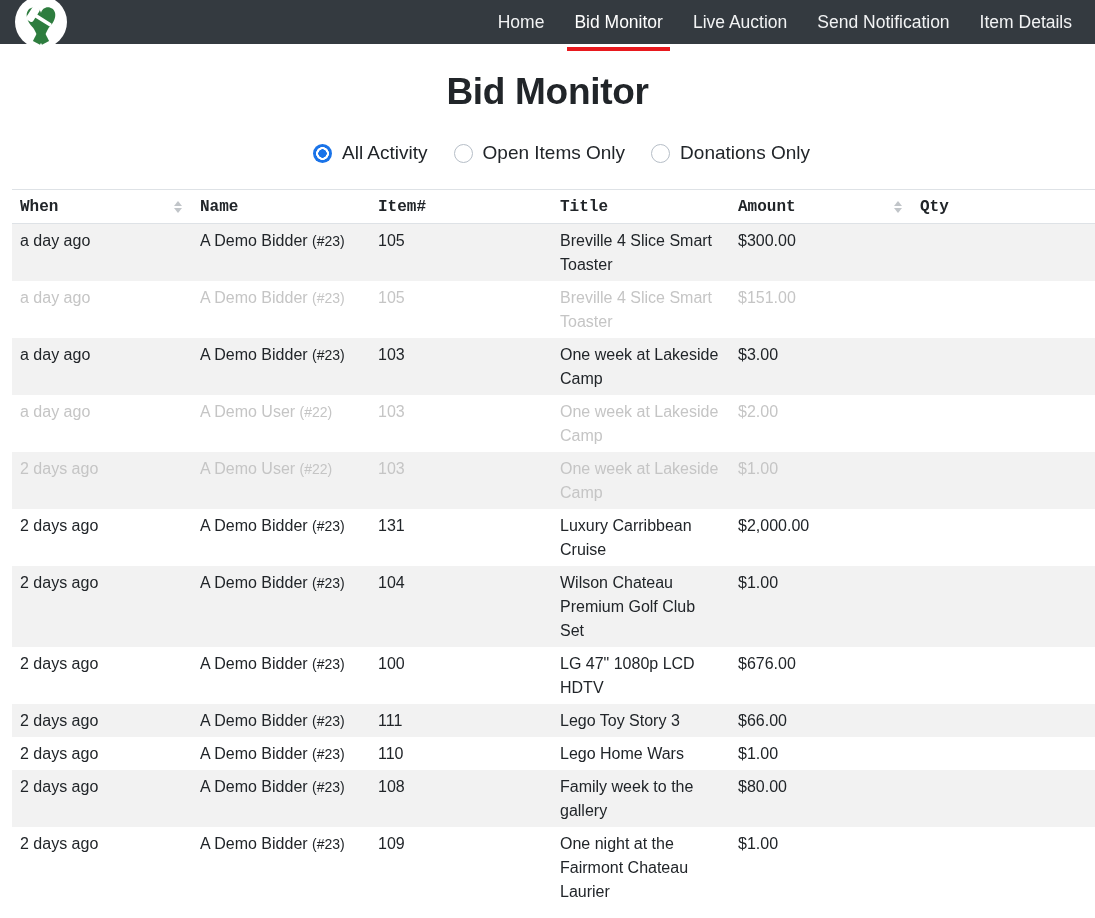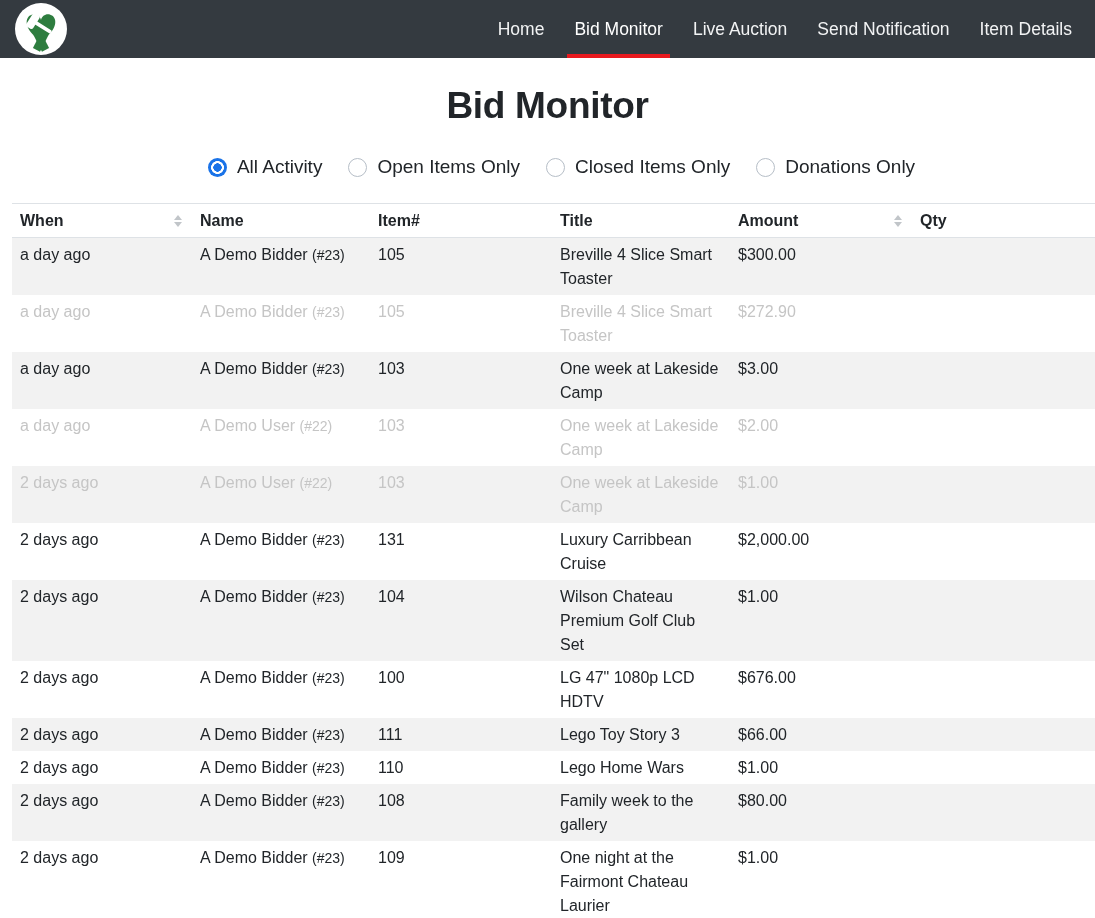--- a/index.html
+++ b/index.html
@@ -12,21 +12,21 @@
     --border:#dee2e6;
   }
   *{box-sizing:border-box;}
   html,body{margin:0;padding:0;}
   body{
     width:1095px;height:918px;overflow:hidden;background:#fff;
     font-family:"Liberation Sans",sans-serif;color:var(--ink);
   }
   
   .navbar{
-    height:58px;background:var(--navbar-bg);display:flex;align-items:center;
+    height:44px;background:var(--navbar-bg);display:flex;align-items:center;
     padding:0 0 0 15px;
   }
   .brand{width:52px;height:52px;flex:0 0 auto;cursor:pointer;}
   .nav-links{margin-left:auto;display:flex;height:58px;padding-right:8px;}
   .nav-link{
     display:flex;align-items:center;height:58px;padding:0 7px;margin:0 8px;
     color:#f2f3f4;font-size:17.5px;text-decoration:none;cursor:pointer;white-space:nowrap;
   }
   .nav-link.active{color:#fff;border-bottom:4px solid var(--accent-red);padding-top:4px;}
   
@@ -46,21 +46,21 @@
     background:radial-gradient(circle at 50% 50%, var(--radio-blue) 0 4px, #fff 4.4px 6.2px, var(--radio-blue) 6.6px);
   }
   
   .table-wrap{margin:25px 0 0 12px;}
   table{border-collapse:collapse;width:1083px;table-layout:fixed;font-size:16px;}
   col.c-when{width:180px;} col.c-name{width:178px;} col.c-item{width:182px;}
   col.c-title{width:178px;} col.c-amount{width:182px;}
   th,td{text-align:left;padding:4.5px 8px;vertical-align:top;line-height:24px;}
   thead th{
     border-top:1px solid var(--border);border-bottom:1px solid var(--border);
-    font-weight:700;color:var(--ink);
+    font-weight:700;color:var(--ink);font-family:Liberation Mono, monospace;
   }
   thead th.sortable{cursor:pointer;}
   .th-inner{display:flex;align-items:center;justify-content:space-between;}
   .sort-icon{display:inline-flex;flex-direction:column;align-items:center;gap:2px;margin-right:2px;}
   .tri-up{width:0;height:0;border-left:4.5px solid transparent;border-right:4.5px solid transparent;border-bottom:5.5px solid #c1c5c9;}
   .tri-down{width:0;height:0;border-left:4.5px solid transparent;border-right:4.5px solid transparent;border-top:5.5px solid #c1c5c9;}
   tbody tr:nth-child(odd){background:var(--stripe);}
   tbody tr.faded td{color:var(--faded);}
   .bidder-no{font-size:14px;}
 </style>
@@ -97,24 +97,20 @@
     <label class="filter">
       <span class="radio selected"></span>
       <span>All Activity</span>
     </label>
     <label class="filter">
       <span class="radio"></span>
       <span>Open Items Only</span>
     </label>
     <label class="filter">
       <span class="radio"></span>
-      <span>Closed Items Only</span>
-    </label>
-    <label class="filter">
-      <span class="radio"></span>
       <span>Donations Only</span>
     </label>
   </div>
 
 <div class="table-wrap">
   <table>
     <colgroup>
       <col class="c-when">
         <col class="c-name">
         <col class="c-item">
@@ -171,21 +167,21 @@
           <td>105</td>
           <td>Breville 4 Slice Smart Toaster</td>
           <td>$300.00</td>
           <td></td>
         </tr>
         <tr class="faded">
           <td>a day ago</td>
           <td><span>A Demo Bidder</span> <span class="bidder-no">(#23)</span></td>
           <td>105</td>
           <td>Breville 4 Slice Smart Toaster</td>
-          <td>$272.90</td>
+          <td>$151.00</td>
           <td></td>
         </tr>
         <tr class="">
           <td>a day ago</td>
           <td><span>A Demo Bidder</span> <span class="bidder-no">(#23)</span></td>
           <td>103</td>
           <td>One week at Lakeside Camp</td>
           <td>$3.00</td>
           <td></td>
         </tr>

